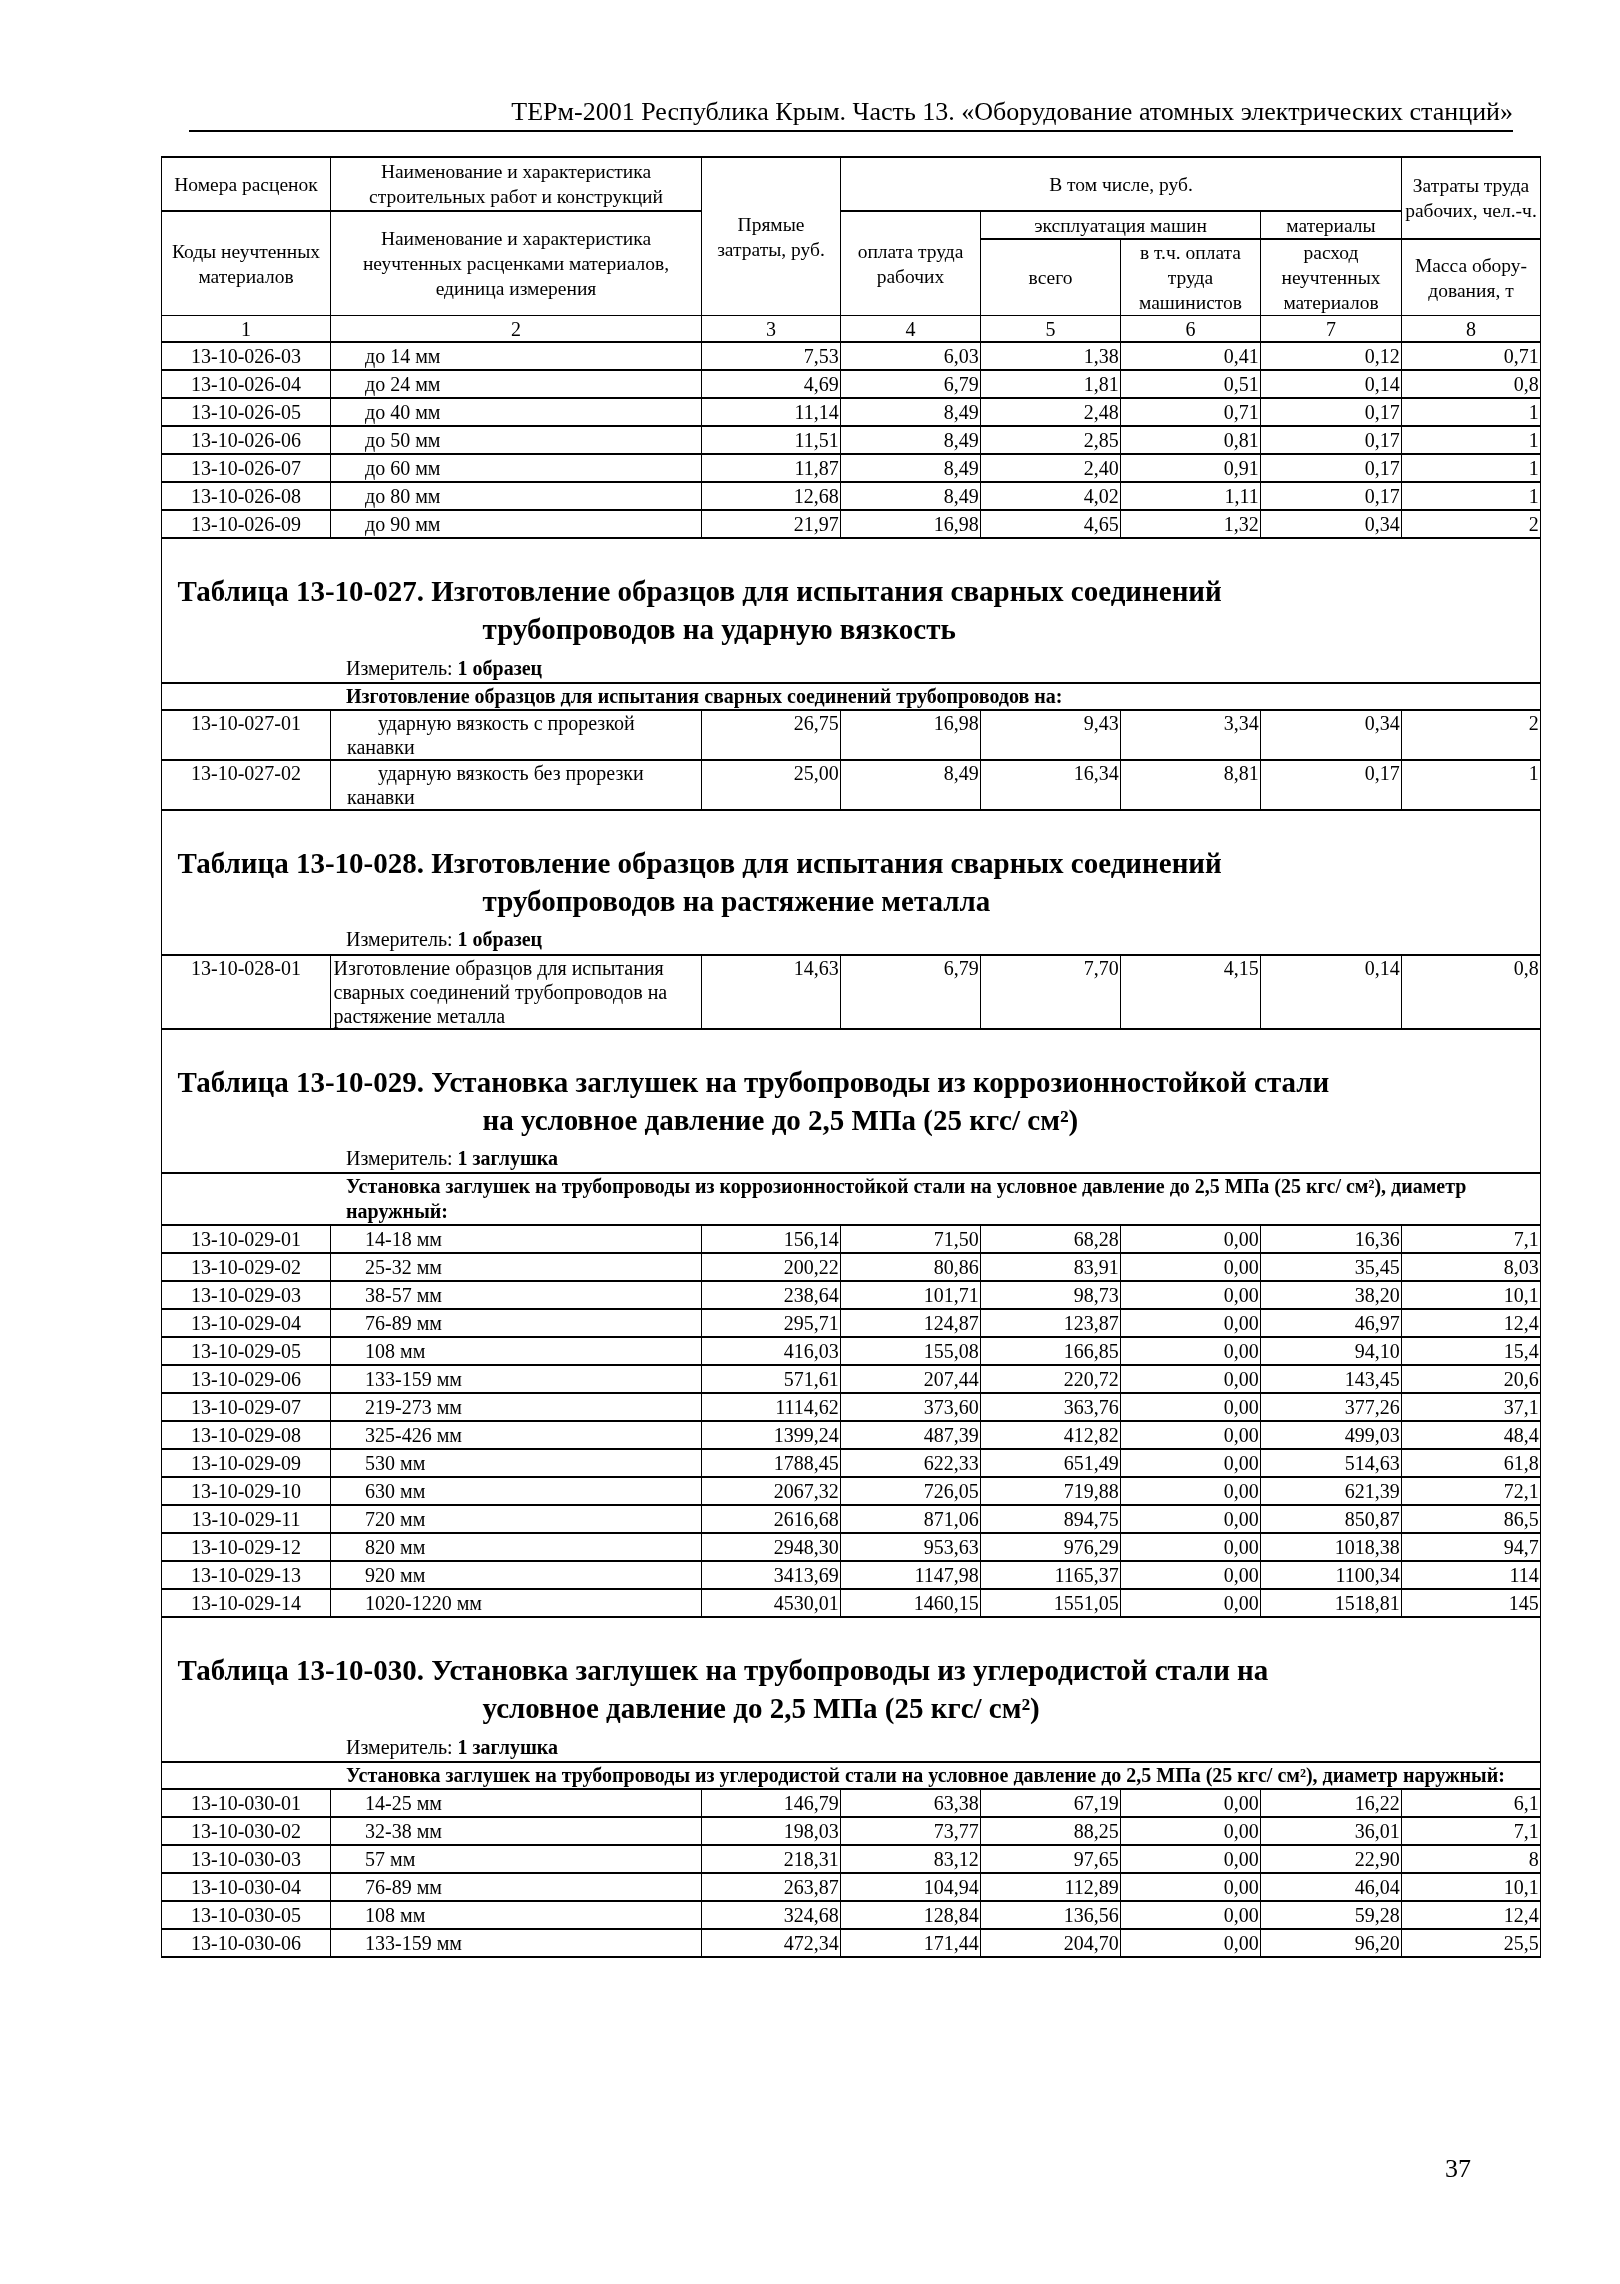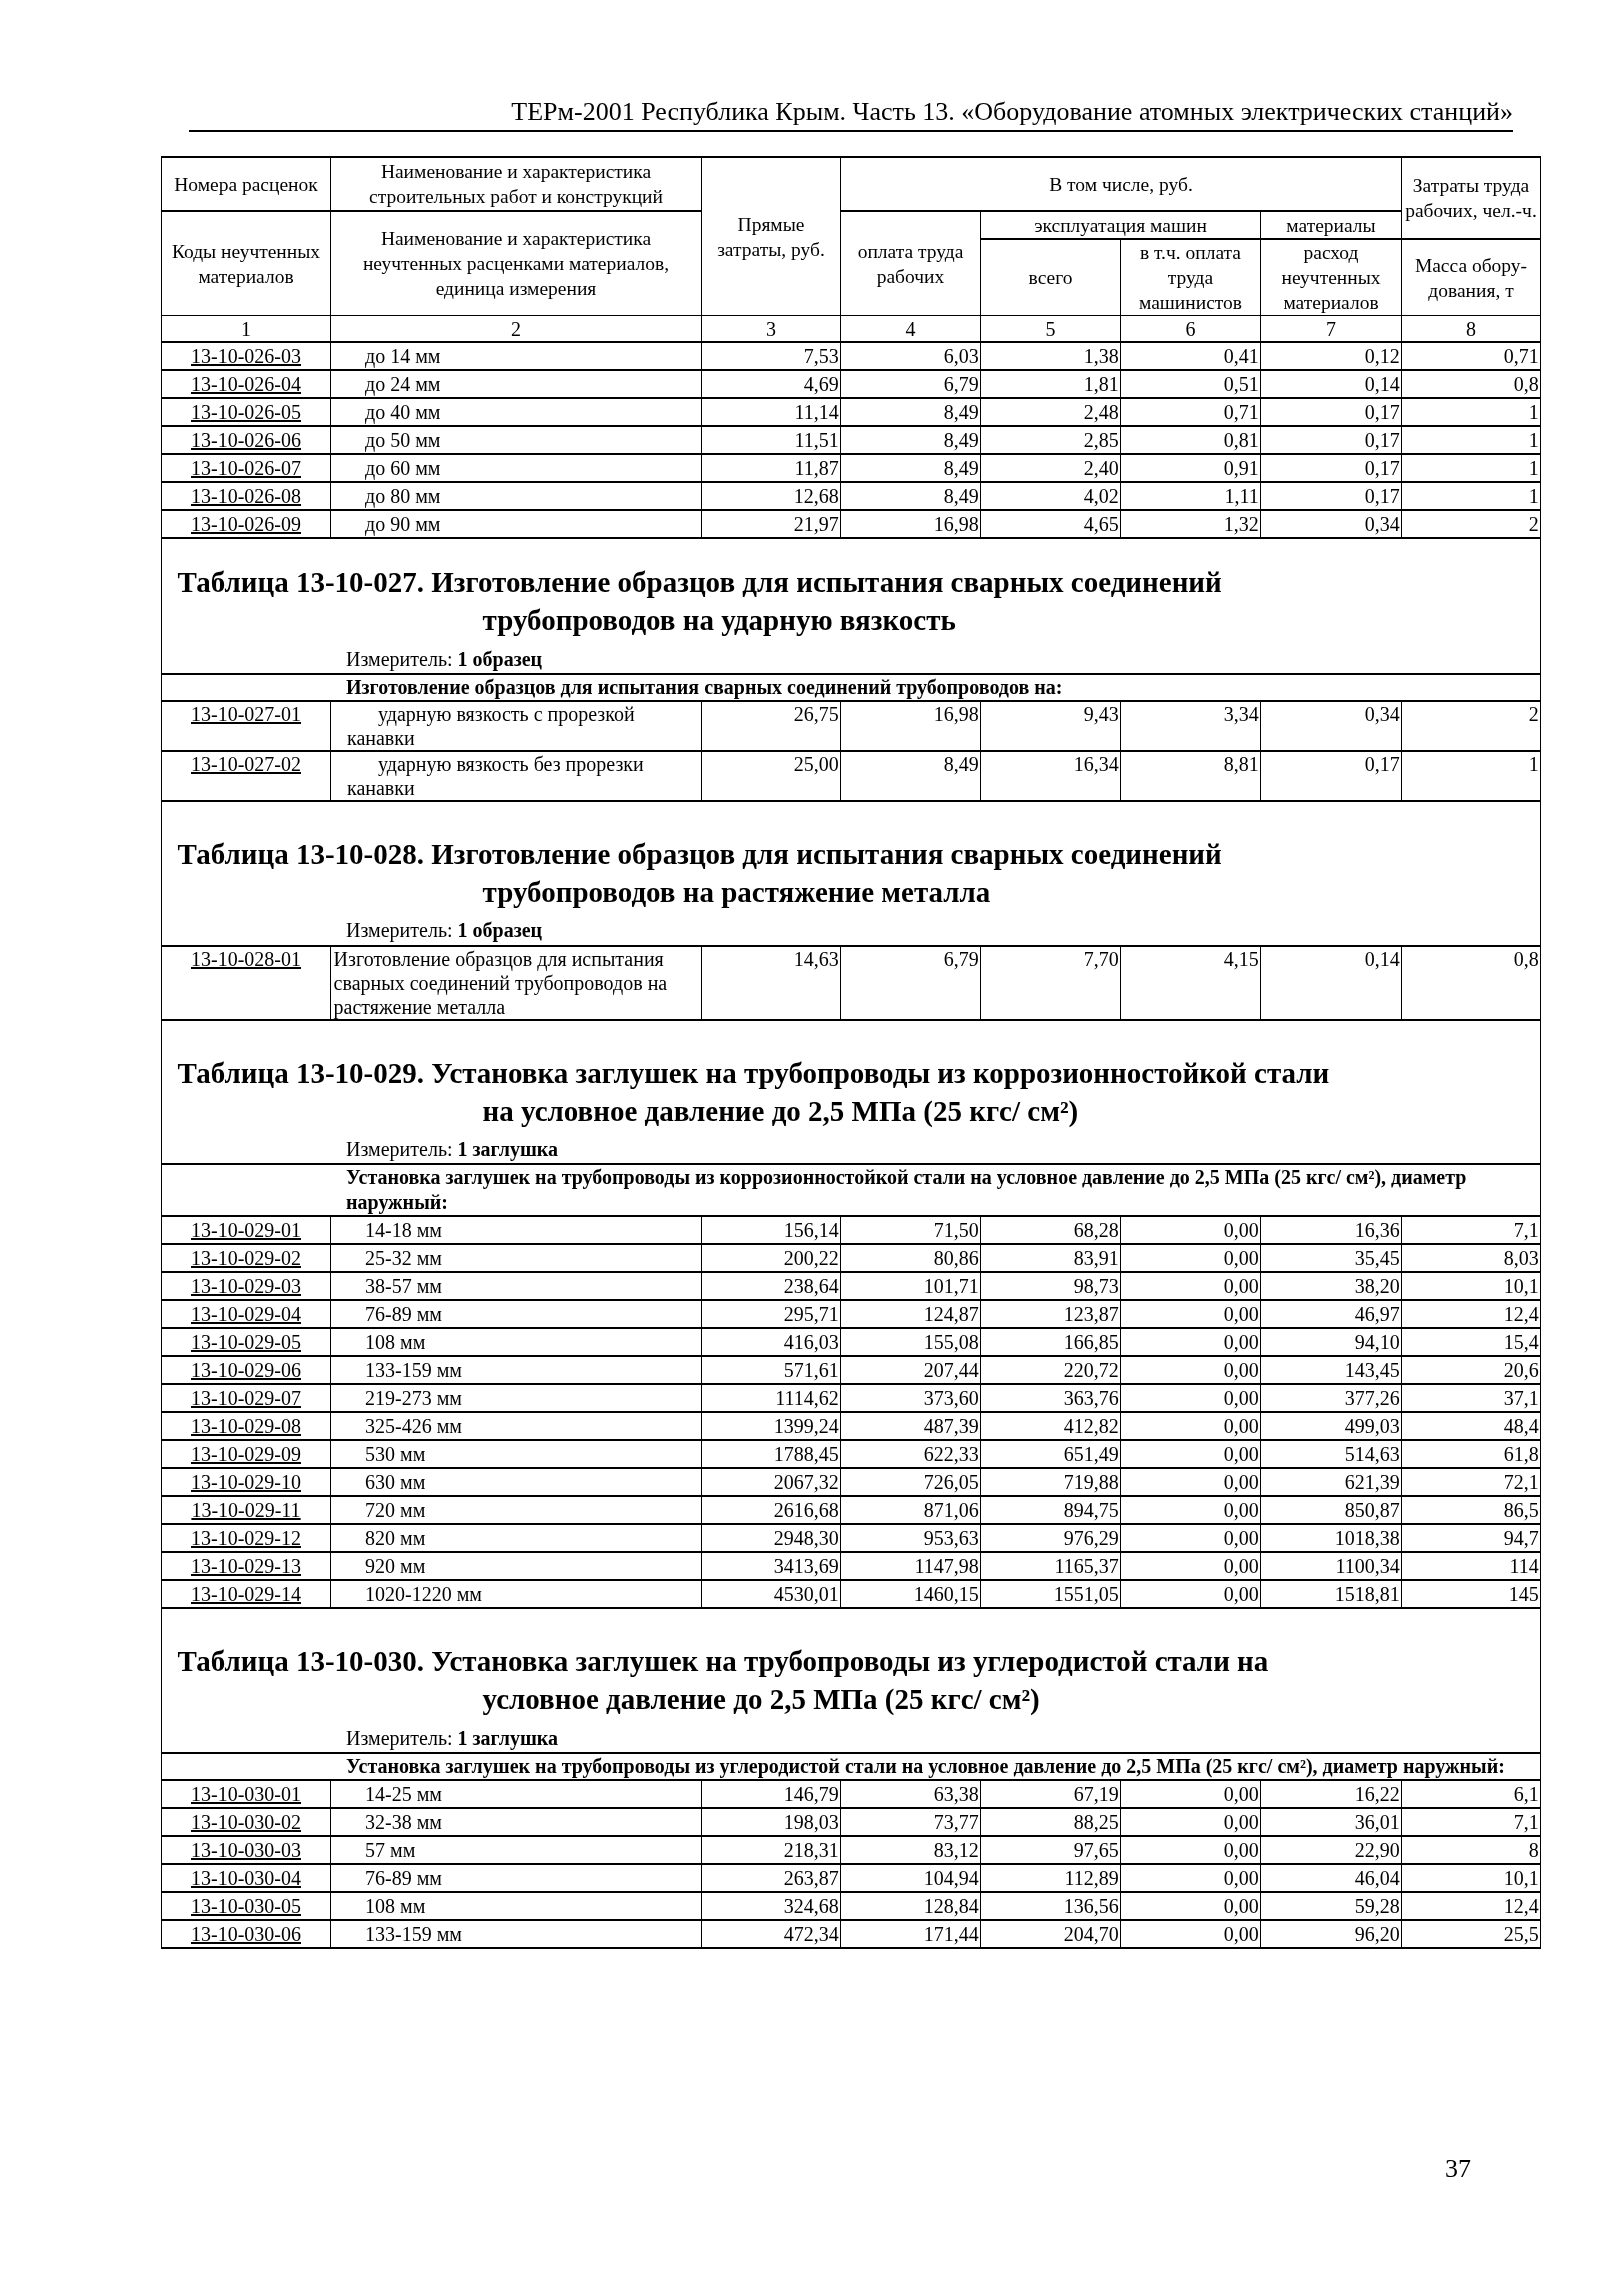--- a/index.html
+++ b/index.html
@@ -6,21 +6,21 @@
   body { width: 1620px; height: 2284px; position: relative; font-family: "Liberation Serif", "DejaVu Serif", serif; color: #000; }
   .page-header { position: absolute; left: 189px; top: 96px; width: 1324px; text-align: right; font-size: 26px; line-height: 31px; }
   .page-header-rule { position: absolute; left: 189px; top: 130px; width: 1324px; height: 2px; background: #000; }
   .main { position: absolute; left: 161px; top: 156px; width: 1378px; border-radius: 27px; }
   table { border-collapse: collapse; width: 1378px; table-layout: fixed; }
   td, th { border: 1.3px solid #000; font-weight: normal; font-size: 20px; line-height: 24px; padding: 0 2.6px; vertical-align: middle; }
   .hdr td { text-align: center; vertical-align: middle; font-size: 19.5px; line-height: 25px; }
   .hdr .thick-bottom { border-bottom: 2.6px solid #000; }
   .colnum td { text-align: center; height: 25px; border-bottom: 2.6px solid #000; font-size: 20px; }
   tr.row td { height: 26px; border-bottom: 2.6px solid #000; }
-  td.code { text-align: center; padding: 0 1.3px; text-decoration: underline; }
+  td.code { text-align: center; padding: 0 1.3px; }
   td.name { text-align: left; padding-left: 34px; }
   td.name.wrap { padding-left: 16px; vertical-align: top; text-indent: 31px; }
   td.name.plain { padding-left: 2.6px; vertical-align: top; text-indent: 0; }
   td.num { text-align: right; padding-right: 1.3px; }
   tr.row.tall td { vertical-align: top; }
   tr.section-title td { border-top: 1.3px solid #000; border-bottom: none; border-left: 1.3px solid #000; border-right: 1.3px solid #000; padding: 0; }
   .tbl-title { font-weight: bold; font-size: 29px; line-height: 38px; padding-left: 15.6px; }
   .tbl-title .t2 { display: block; padding-left: 305px; }
   .measure { font-size: 20px; line-height: 26px; padding-left: 184px; padding-top: 6.5px; padding-bottom: 1.3px; }
   .measure b { font-weight: bold; margin-top: 40px; }
@@ -149,21 +149,21 @@
           <td class="num">16,98</td>
           <td class="num">4,65</td>
           <td class="num">1,32</td>
           <td class="num">0,34</td>
           <td class="num">2</td>
         </tr>
       </tbody>
 
   <tbody>
         <tr class="section-title">
-    <td colspan="8" style="padding-top:24px">
+    <td colspan="8" style="padding-top:33px">
       <div class="tbl-title">
         <span>Таблица 13-10-027. Изготовление образцов для испытания сварных соединений</span>
         <span class="t2">трубопроводов на ударную вязкость</span>
       </div>
       <div class="measure">
         <span>Измеритель:</span> <b>1 образец</b>
       </div>
     </td>
   </tr>
   <tr class="group">

